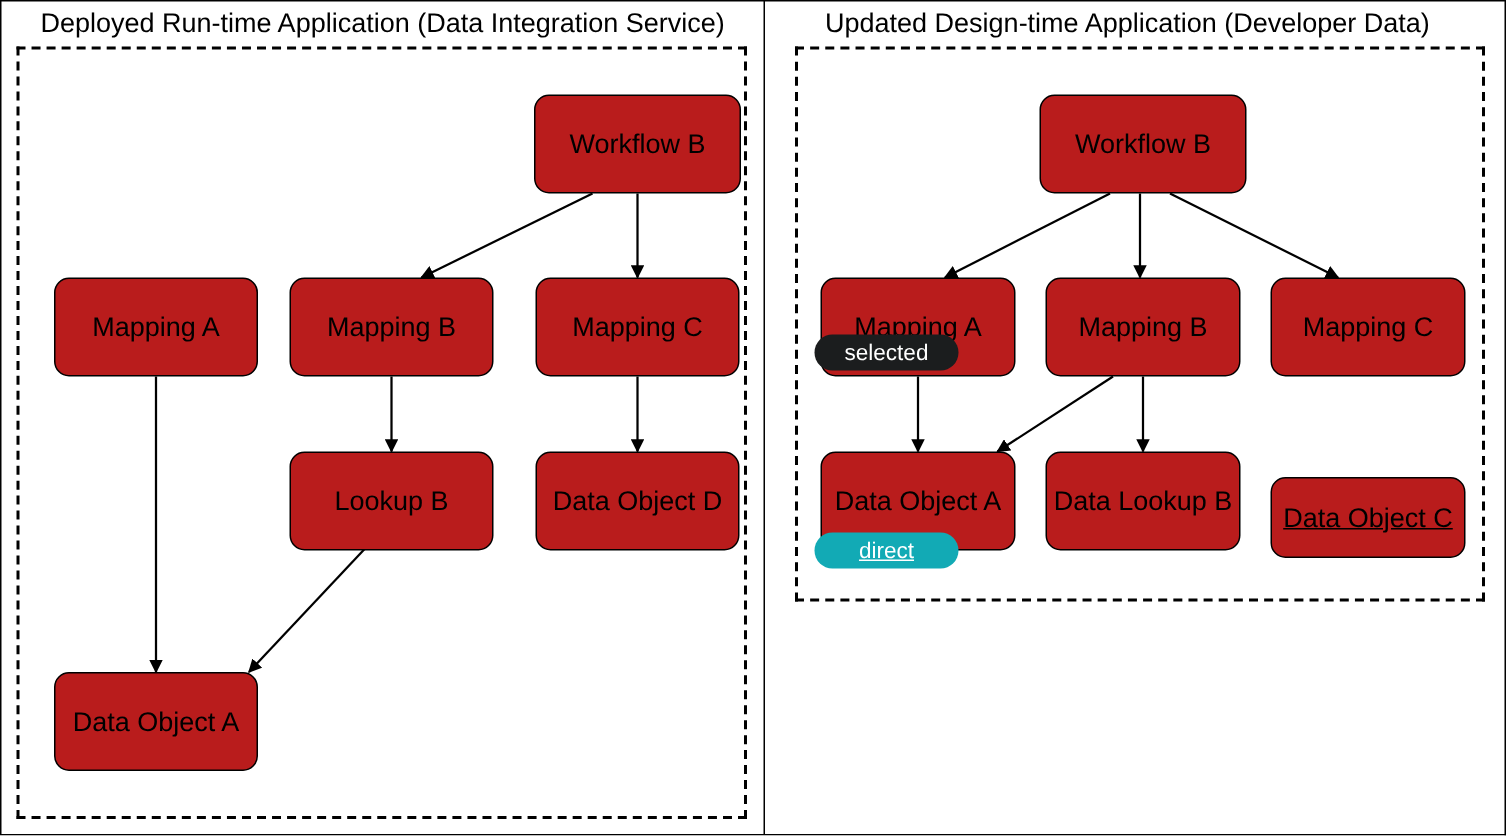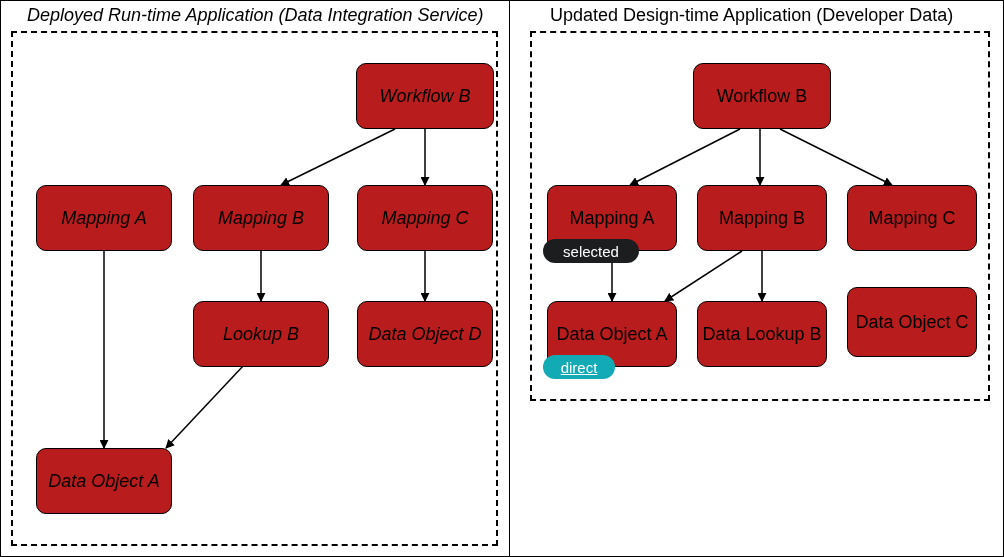--- a/index.html
+++ b/index.html
@@ -17,21 +17,20 @@
     height: 100%;
   }
   .panel {
     position: relative;
     box-sizing: border-box;
   }
   .panel-left {
     width: 510px;
     height: 557px;
     border: 1px solid #000;
-    font-style: italic;
   }
   .panel-right {
     width: 494px;
     height: 557px;
     border: 1px solid #000;
     border-left: none;
   }
   .panel-title {
     position: absolute;
     top: 4px;
@@ -141,19 +140,19 @@
 
       <line class="arrow" x1="252" y1="250" x2="252" y2="300" marker-end="url(#arrowR)"></line>
     </svg>
 
     <div class="node" style="left:183px; top:62px; width:138px; height:66px;">Workflow B</div>
     <div class="node" style="left:37px;  top:184px; width:130px; height:66px;">Mapping A</div>
     <div class="node" style="left:187px; top:184px; width:130px; height:66px;">Mapping B</div>
     <div class="node" style="left:337px; top:184px; width:130px; height:66px;">Mapping C</div>
     <div class="node" style="left:37px;  top:300px; width:130px; height:66px;">Data Object A</div>
     <div class="node" style="left:187px; top:300px; width:130px; height:66px;">Data Lookup B</div>
-    <div class="node" style="left:337px; top:286px; width:130px; height:70px;">Data Object C</div>
+    <div class="node" style="left:337px; top:317px; width:130px; height:54px;text-decoration:underline;">Data Object C</div>
 
-    <div class="pill pill-dark" style="left:33px; top:238px; width:96px;">selected</div>
-    <div class="pill pill-teal" style="left:33px; top:354px; width:72px;text-decoration:underline;">direct</div>
+    <div class="pill pill-dark" style="left:33px; top:222px; width:96px;">selected</div>
+    <div class="pill pill-teal" style="left:33px; top:354px; width:96px;text-decoration:underline;">direct</div>
   </div>
 
 </div>
 
 </body></html>

